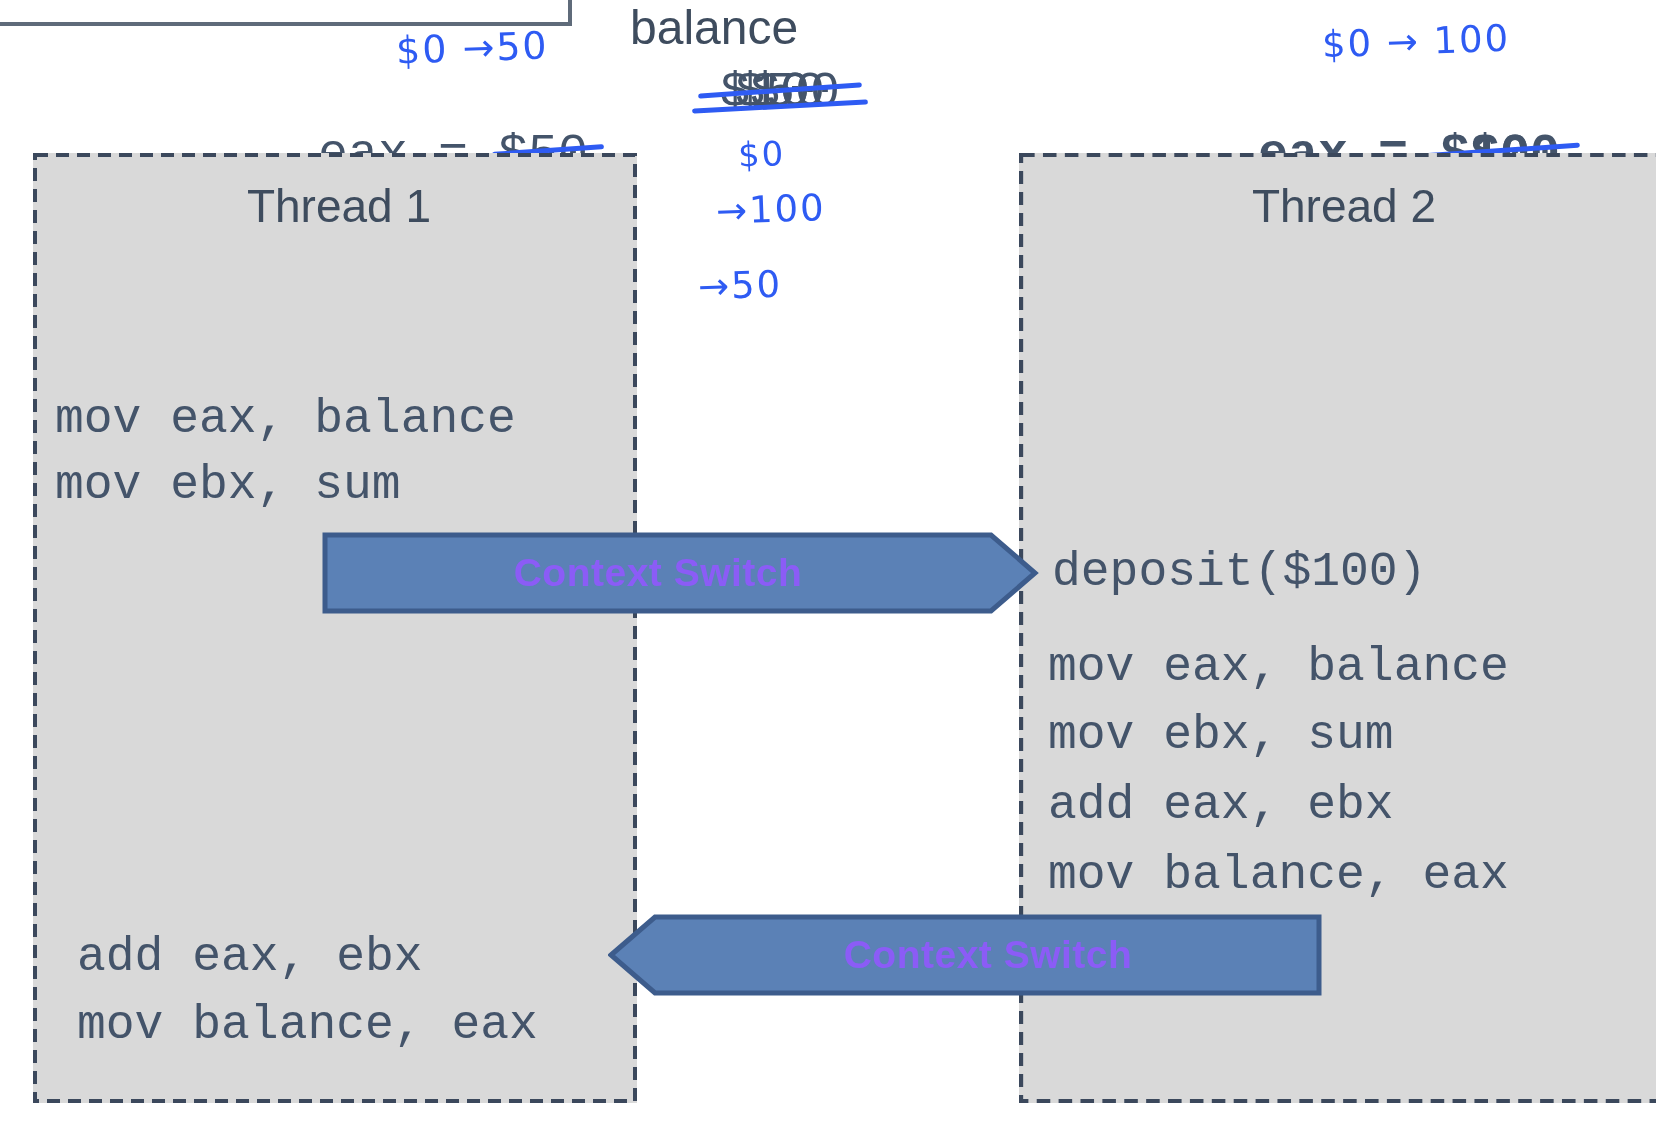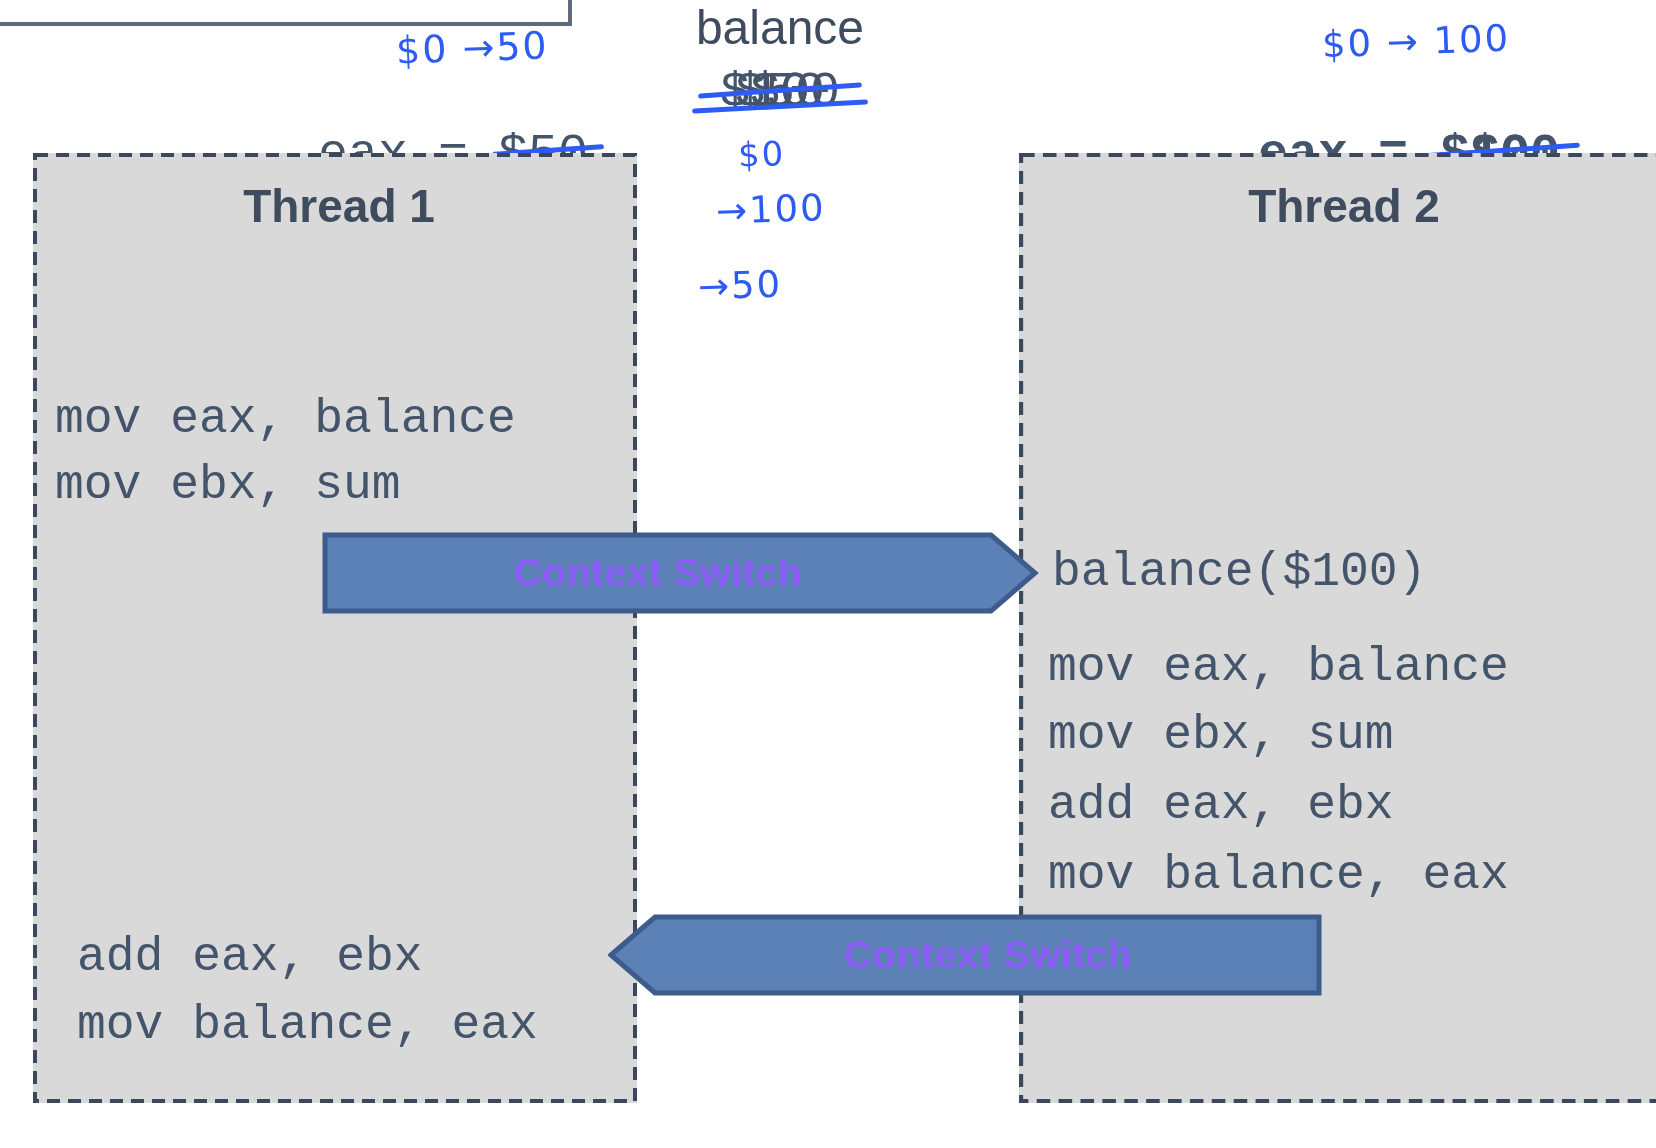--- a/index.html
+++ b/index.html
@@ -14,42 +14,42 @@
     position:absolute; left:-10px; top:-16px; width:574px; height:34px;
     border:4px solid #5f6b7a; background:#ffffff;
   }
   
   .tbox { position:absolute; background:#d9d9d9; }
   .tbox svg.dash { position:absolute; left:0; top:0; width:100%; height:100%; pointer-events:none; }
   .box1 { left:33px; top:153px; width:604px; height:950px; }
   .box2 { left:1019px; top:153px; width:616px; height:950px;padding-left:26px; }
   .tbox .title {
     position:absolute; left:8px; right:0; top:26px; text-align:center;
-    font-size:46px; color:#3e4c5e;font-weight:bold;
+    font-size:46px; color:#3e4c5e;
   }
   .code {
     position:absolute; font-family:"Liberation Mono","DejaVu Sans Mono",monospace;
     font-size:48px; line-height:1; white-space:pre; color:#44546a;
   }
   
   .reg {
     position:absolute; font-family:"Liberation Mono","DejaVu Sans Mono",monospace;
     font-size:50px; line-height:1; white-space:pre; color:#44546a;
   }
   .reg-left  { left:198px; top:80px; }
   .reg-right { left:1138px; top:80px; font-weight:bold; }
   .struck-wrap { position:relative; display:inline-block; }
   .vstack { position:relative; display:inline-block; width:124px; height:54px; vertical-align:top; }
   .vstack span { position:absolute; left:50%; top:0; transform:translateX(-50%); }
   .strike {
     position:absolute; height:5px; background:#2e5bf3; border-radius:3px; pointer-events:none;
   }
   
   .balance-title {
-    position:absolute; left:630px; top:0px; width:300px; text-align:center;
+    position:absolute; left:630px; top:0px; width:300px; text-align:left;
     font-size:48px; color:#3e4c5e;
   }
   .bal-stack {
     position:absolute; left:630px; top:68px; width:300px; height:60px;
     font-family:"Liberation Mono","DejaVu Sans Mono",monospace; font-size:50px; line-height:1;
   }
   .bal-stack span { position:absolute; left:50%; top:0; transform:translateX(-50%); white-space:pre; }
   
   .hw {
     position:absolute; color:#2e5bf3; font-family:"DejaVu Sans", sans-serif;
@@ -109,21 +109,21 @@
     <div class="code" style="left:22px; top:308px;">mov ebx, sum</div>
     <div class="code" style="left:44px; top:780px;">add eax, ebx</div>
     <div class="code" style="left:44px; top:848px;">mov balance, eax</div>
   </div>
 
   <div class="tbox box2">
     <svg class="dash" viewBox="0 0 616 950" preserveAspectRatio="none">
       <rect x="2" y="2" width="612" height="946" fill="none" stroke="#3b485c" stroke-width="4" stroke-dasharray="13 8"></rect>
     </svg>
     <div class="title">Thread 2</div>
-    <div class="code" style="left:33px; top:395px;">balance($100)</div>
+    <div class="code" style="left:33px; top:395px;">deposit($100)</div>
     <div class="code" style="left:29px; top:490px;">mov eax, balance</div>
     <div class="code" style="left:29px; top:558px;">mov ebx, sum</div>
     <div class="code" style="left:29px; top:628px;">add eax, ebx</div>
     <div class="code" style="left:29px; top:698px;">mov balance, eax</div>
   </div>
 
   <svg class="arrow-svg cs1-svg" viewBox="0 0 718 84">
     <polygon points="3,4 669,4 713,42 669,80 3,80" fill="#5b81b6" stroke="#3d5c8c" stroke-width="5"></polygon>
   </svg>
   <div class="cs-label cs1-label">Context Switch</div>

